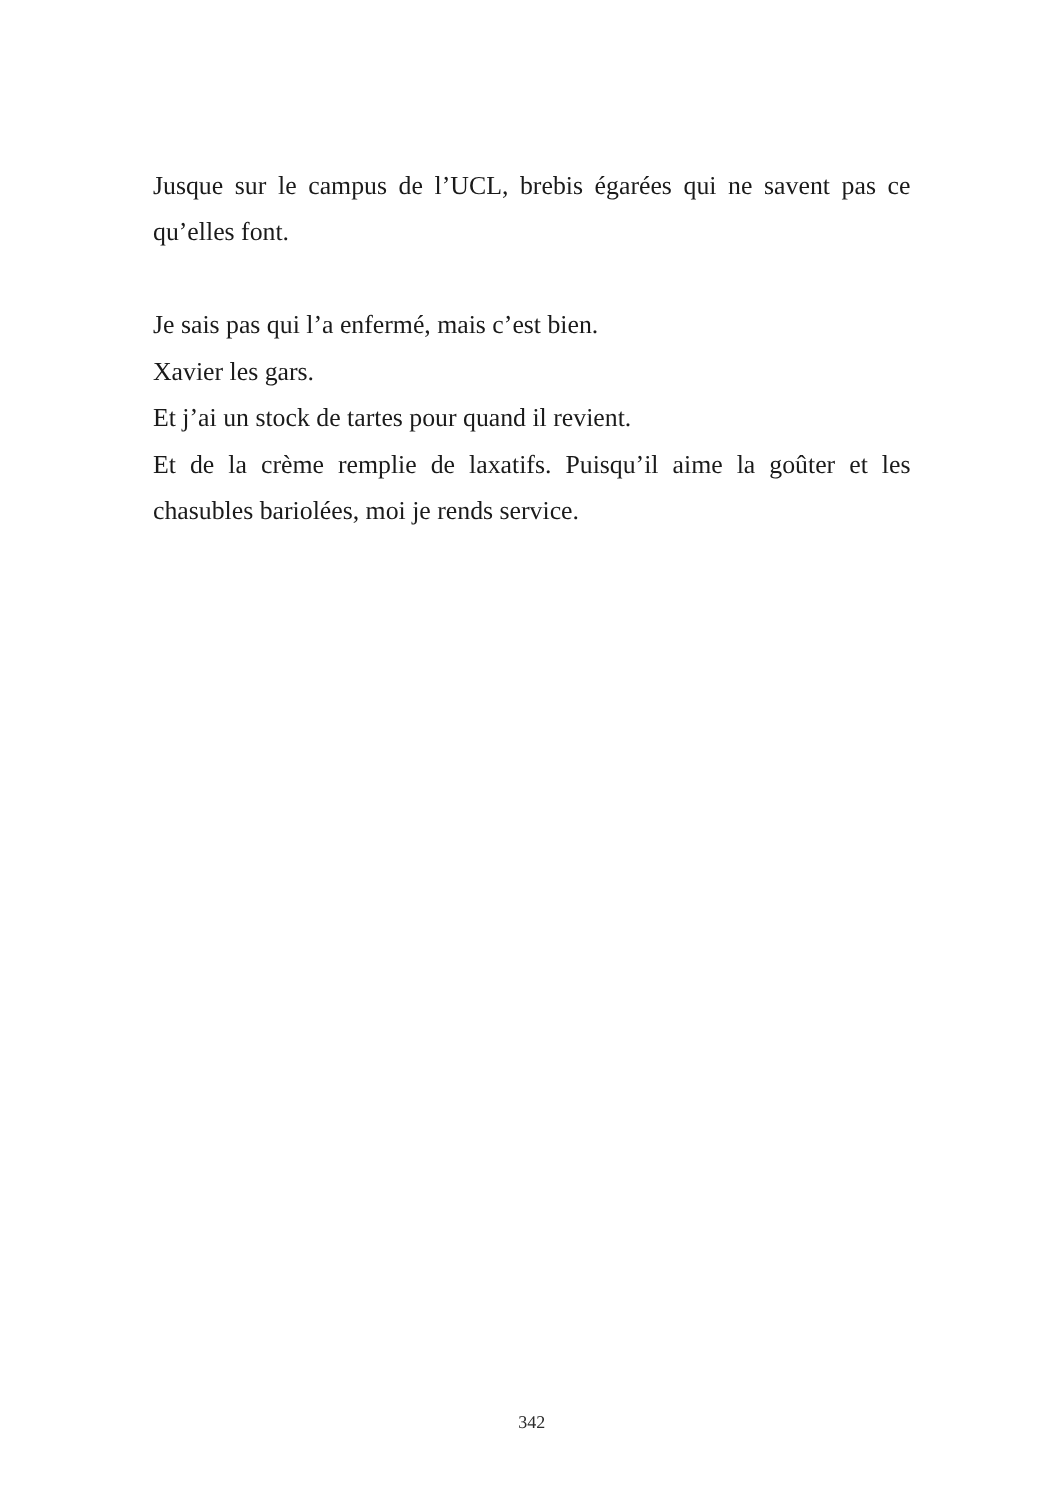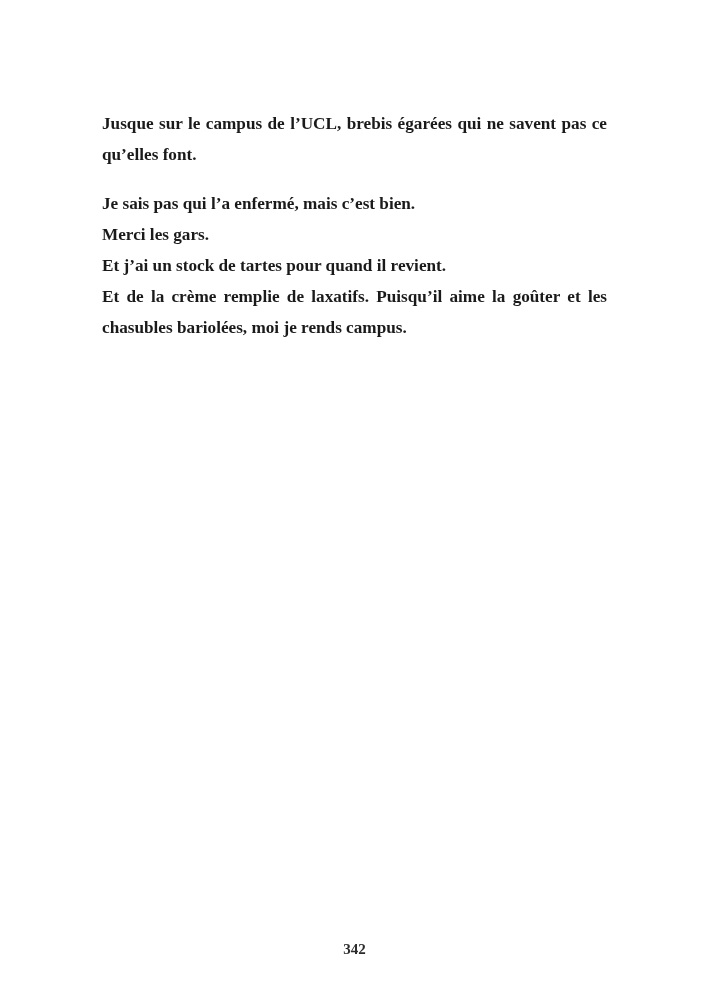--- a/index.html
+++ b/index.html
@@ -14,72 +14,71 @@
     color: #1a1a1a;
     position: relative;
     overflow: hidden;
   }
   .page {
     position: absolute;
     left: 0;
     top: 0;
     width: 709px;
     height: 992px;
-    font-weight: bold;
   }
   .content {
     position: absolute;
     left: 102px;
     top: 108px;
     width: 505px;
   }
   .para {
     font-size: 17.2px;
     line-height: 31px;
     text-align: justify;
     margin: 0 0 0 0;
     hyphens: none;
   }
   .para + .para {
-    margin-top: 18px;
+    margin-top: 31px;
   }
   .lines .line {
     display: block;
     text-align: left;
   }
   .para-justify-block {
     text-align: justify;
   }
   .folio {
     position: absolute;
     left: 0;
     top: 941px;
     width: 709px;
     text-align: center;
-    font-size: 15px;
+    font-size: 12px;
     color: #2b2b2b;
     font-family: "Liberation Serif", serif;
   }
 </style>
 </head>
 <body>
 
 <div class="page">
 
   <div class="content">
 
     <p class="para">Jusque sur le campus de l’UCL, brebis égarées qui ne savent pas ce qu’elles font.</p>
 
     <p class="para">
       <span class="lines">
         <span class="line">Je sais pas qui l’a enfermé, mais c’est bien.</span>
-        <span class="line">Merci les gars.</span>
+        <span class="line">Xavier les gars.</span>
         <span class="line">Et j’ai un stock de tartes pour quand il revient.</span>
       </span>
-      <span class="para-justify-block">Et de la crème remplie de laxatifs. Puisqu’il aime la goûter et les chasubles bariolées, moi je rends campus.</span>
+      <span class="para-justify-block">Et de la crème remplie de laxatifs. Puisqu’il aime la goûter et les chasubles bariolées, moi je rends service.</span>
     </p>
 
 
   </div>
 
   <div class="folio">342</div>
 
 </div>
 
 </body></html>

